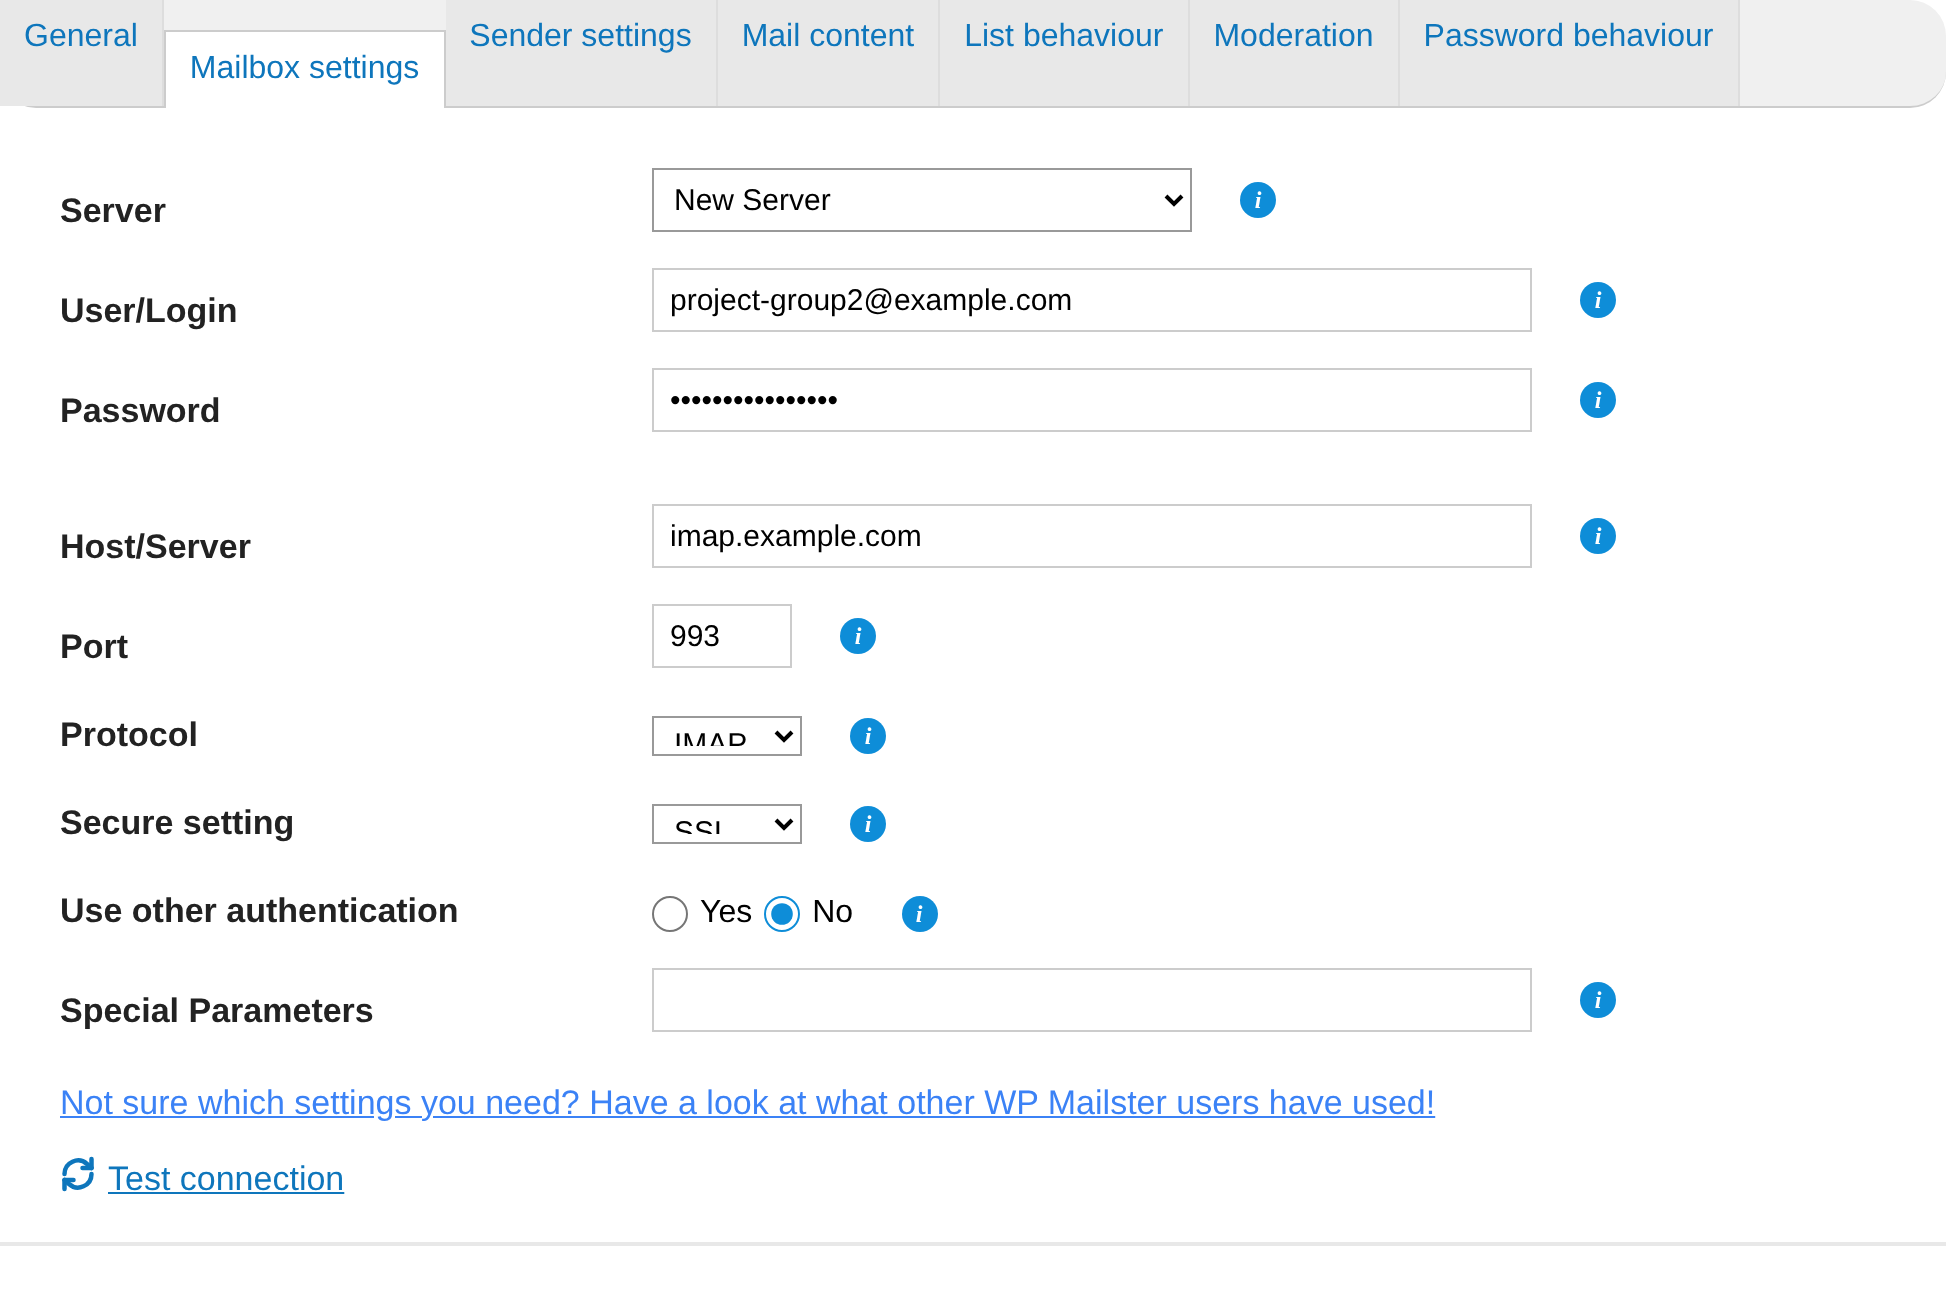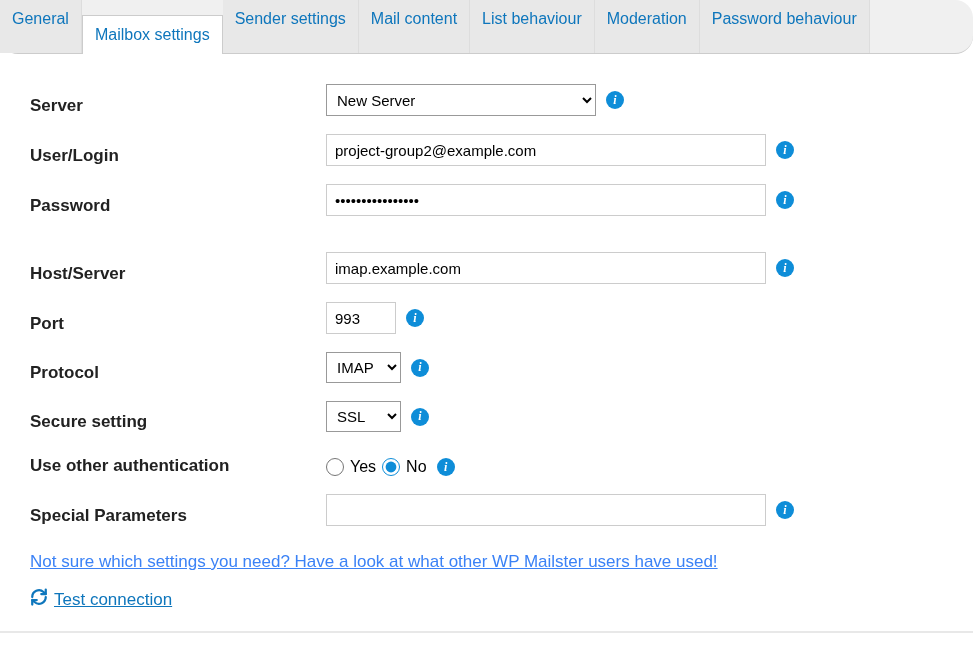--- a/index.html
+++ b/index.html
@@ -48,33 +48,33 @@
     .form-label {
       width: 260px;
       font-weight: bold;
       font-size: 17px;
       color: #222;
       padding-top: 6px;
     }
     .form-control {
       display: flex;
       align-items: center;
-      gap: 10px;
+      gap: 24px;
       padding-left: 36px;
     }
     select.wide {
       width: 270px;
       height: 32px;
       font-size: 15px;
       padding: 4px 6px;
       border: 1px solid #999;
       background: #fff;
     }
     select.narrow {
-      height: 31px;
+      height: 20px;
       font-size: 15px;
       padding: 4px 6px;
       border: 1px solid #999;
       background: #fff;
       min-width: 75px;
     }
     input[type="text"], input[type="password"] {
       width: 440px;
       height: 32px;
       font-size: 15px;

